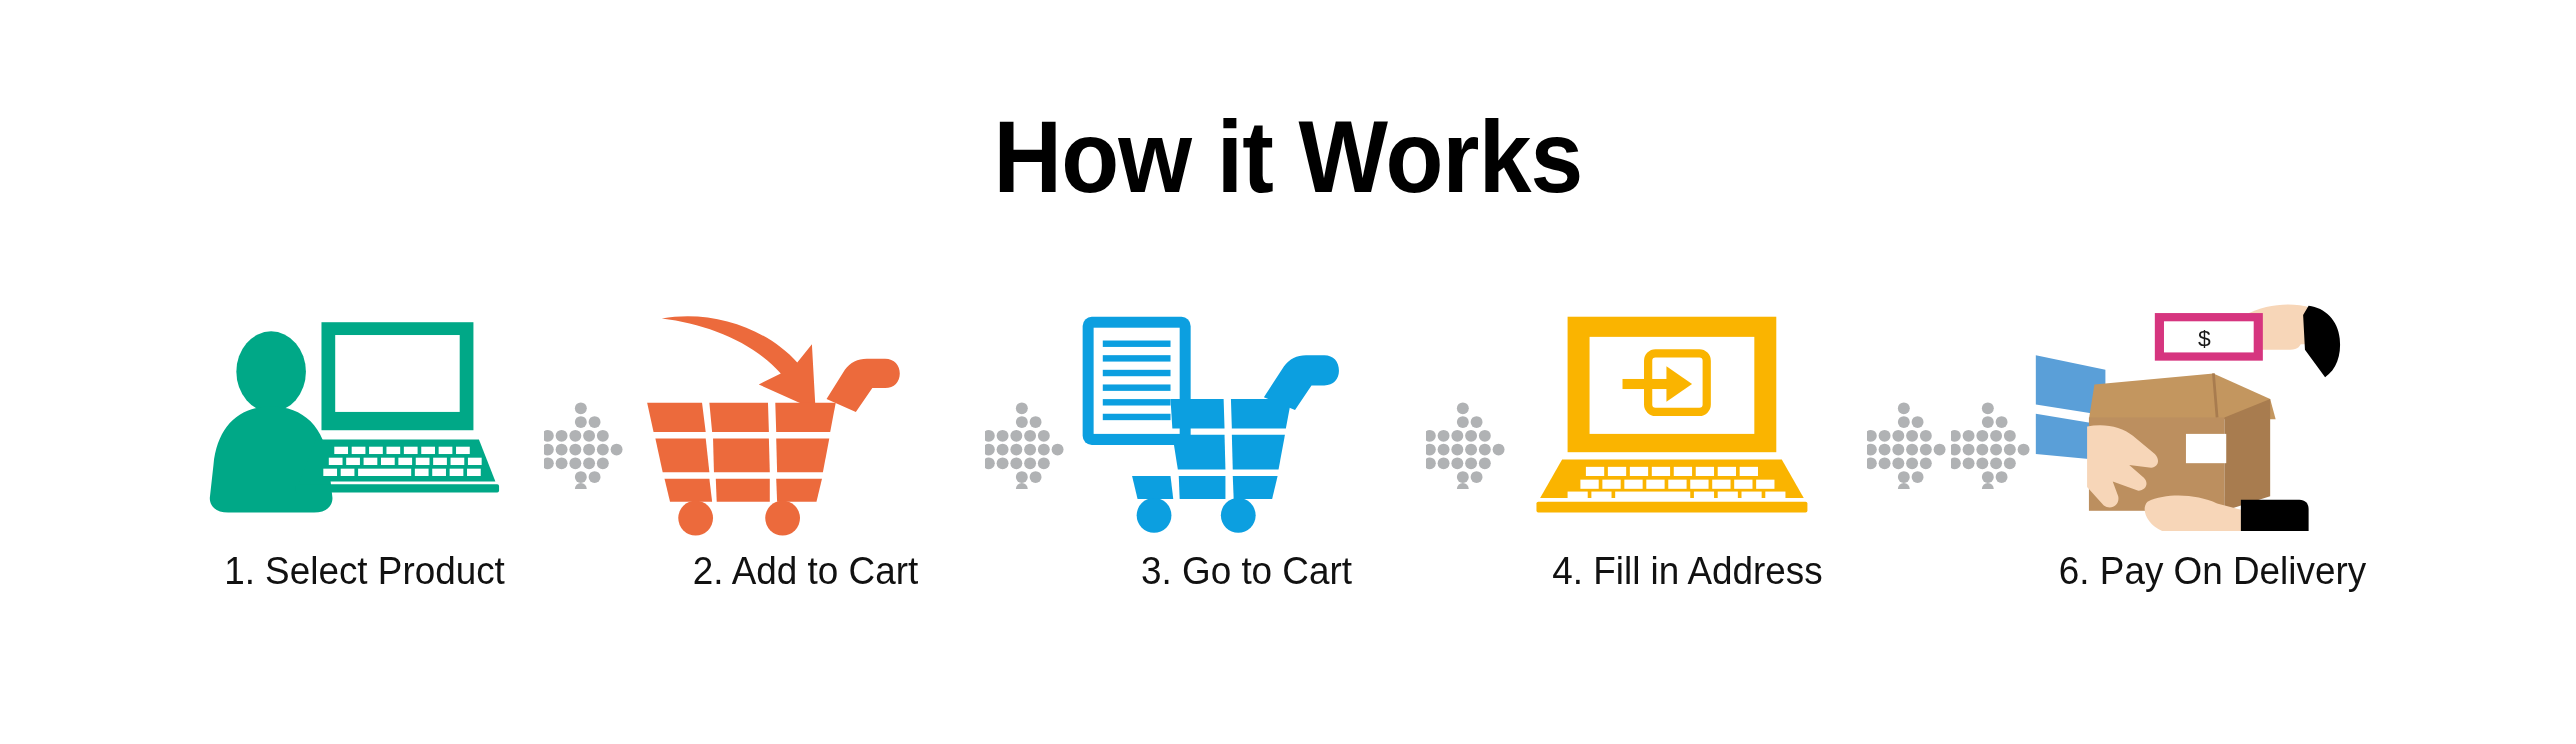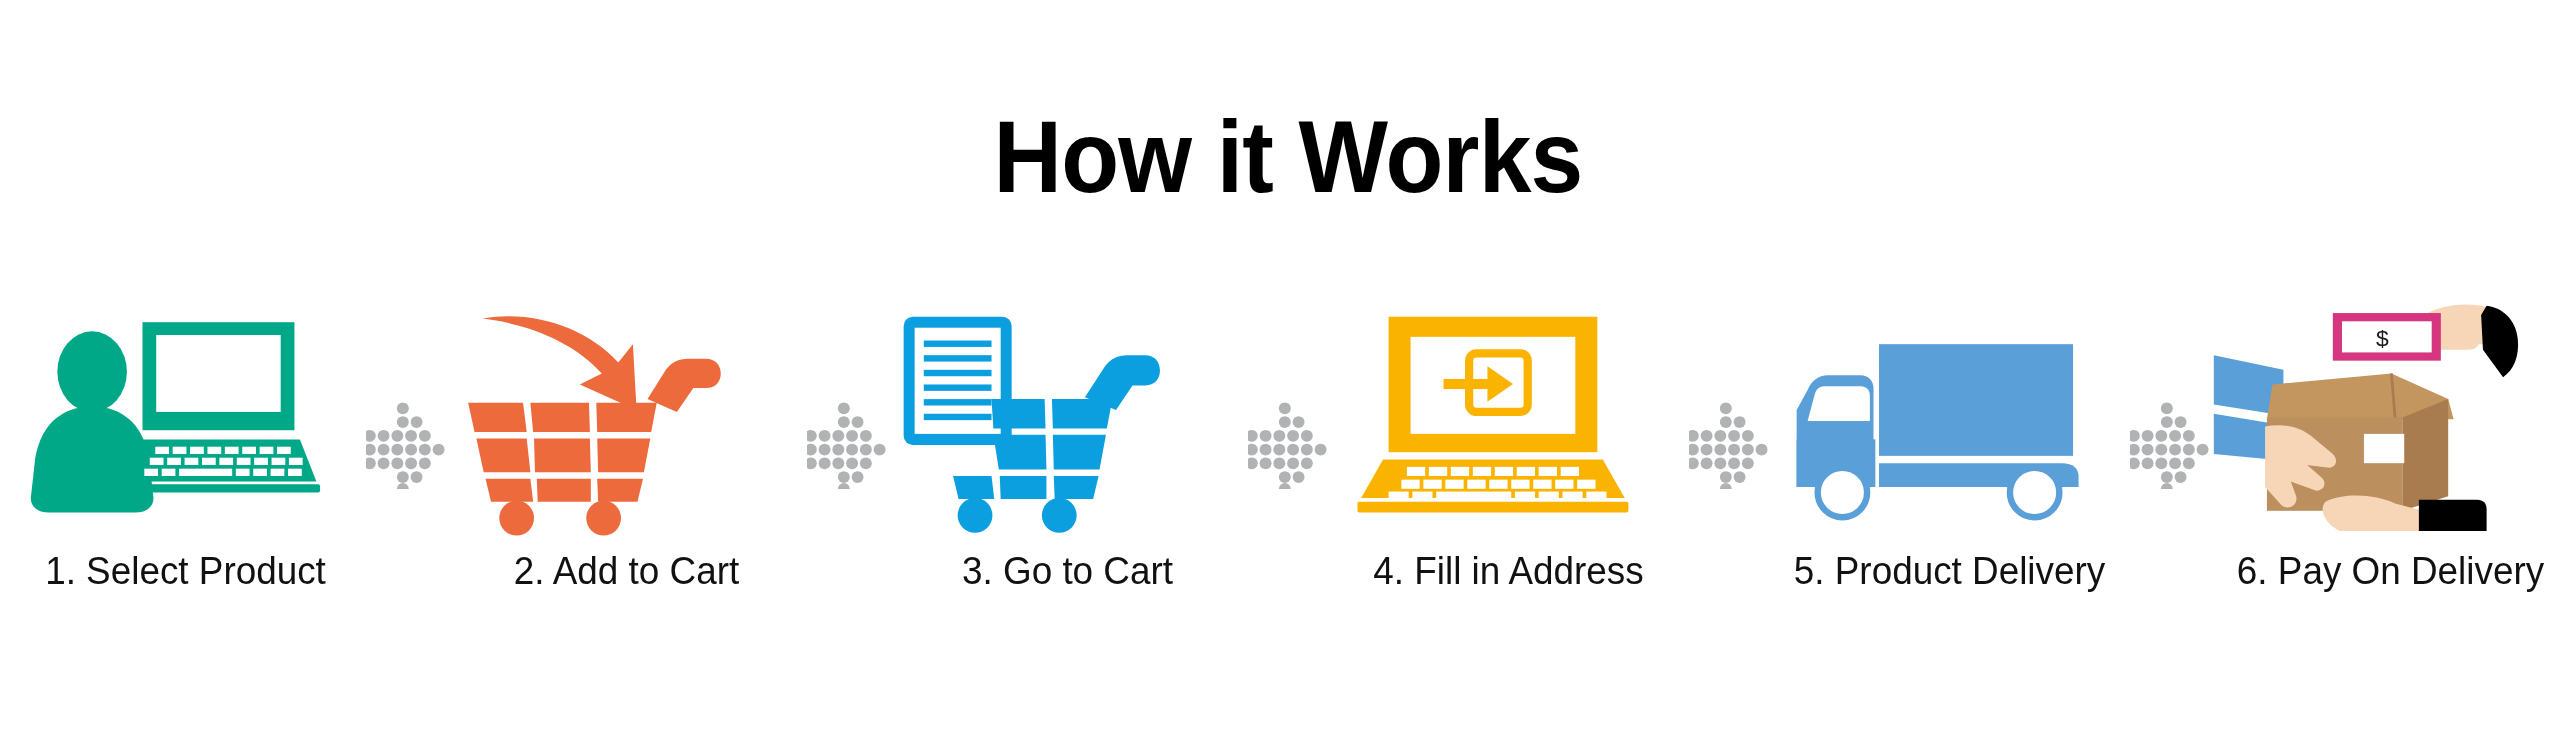--- a/index.html
+++ b/index.html
@@ -391,44 +391,20 @@
             <circle cx="34" cy="68" r="6.5"></circle>
           <circle cx="49" cy="68" r="6.5"></circle>
             <circle cx="64" cy="68" r="6.5"></circle>
           <circle cx="40" cy="83" r="6.5"></circle>
             <circle cx="55" cy="83" r="6.5"></circle>
           <circle cx="40" cy="96" r="6.5"></circle>
         </g>
       </svg>
     </div>
 
-    <div class="step">
-      <div class="icon-box">
-        <svg viewBox="0 0 390 250" xmlns="http://www.w3.org/2000/svg" aria-hidden="true">
-          <g fill="#5A9FD8">
-
-            <rect x="118" y="46" width="212" height="122"></rect>
-
-            <path d="M118 176 L 318 176 C 330 176 336 182 336 190 L 336 202 L 118 202 Z"></path>
-
-            <path d="M28 118 L 28 202 L 112 202 L 112 94 C 112 86 106 80 98 80 L 62 80 C 52 80 44 86 40 96 Z"></path>
-
-            <rect x="28" y="150" width="86" height="52"></rect>
-          </g>
-
-          <path d="M48 100 C 50 94 54 92 60 92 L 98 92 C 104 92 108 96 108 102 L 108 130 L 40 130 Z" fill="#FFFFFF"></path>
-
-          <g fill="#FFFFFF" stroke="#5A9FD8" stroke-width="7">
-            <circle cx="78" cy="208" r="27"></circle>
-            <circle cx="288" cy="208" r="27"></circle>
-          </g>
-        </svg>
-      </div>
-      <div class="step-label">5. Product Delivery</div>
-    </div>
 
     <div class="sep">
       <svg width="81" height="88" viewBox="0 0 88 96" xmlns="http://www.w3.org/2000/svg" aria-hidden="true">
         <g fill="#B0B2B4">
           <circle cx="40" cy="8" r="6.5"></circle>
           <circle cx="40" cy="23" r="6.5"></circle>
             <circle cx="55" cy="23" r="6.5"></circle>
           <circle cx="4" cy="38" r="6.5"></circle>
             <circle cx="19" cy="38" r="6.5"></circle>
             <circle cx="34" cy="38" r="6.5"></circle>

